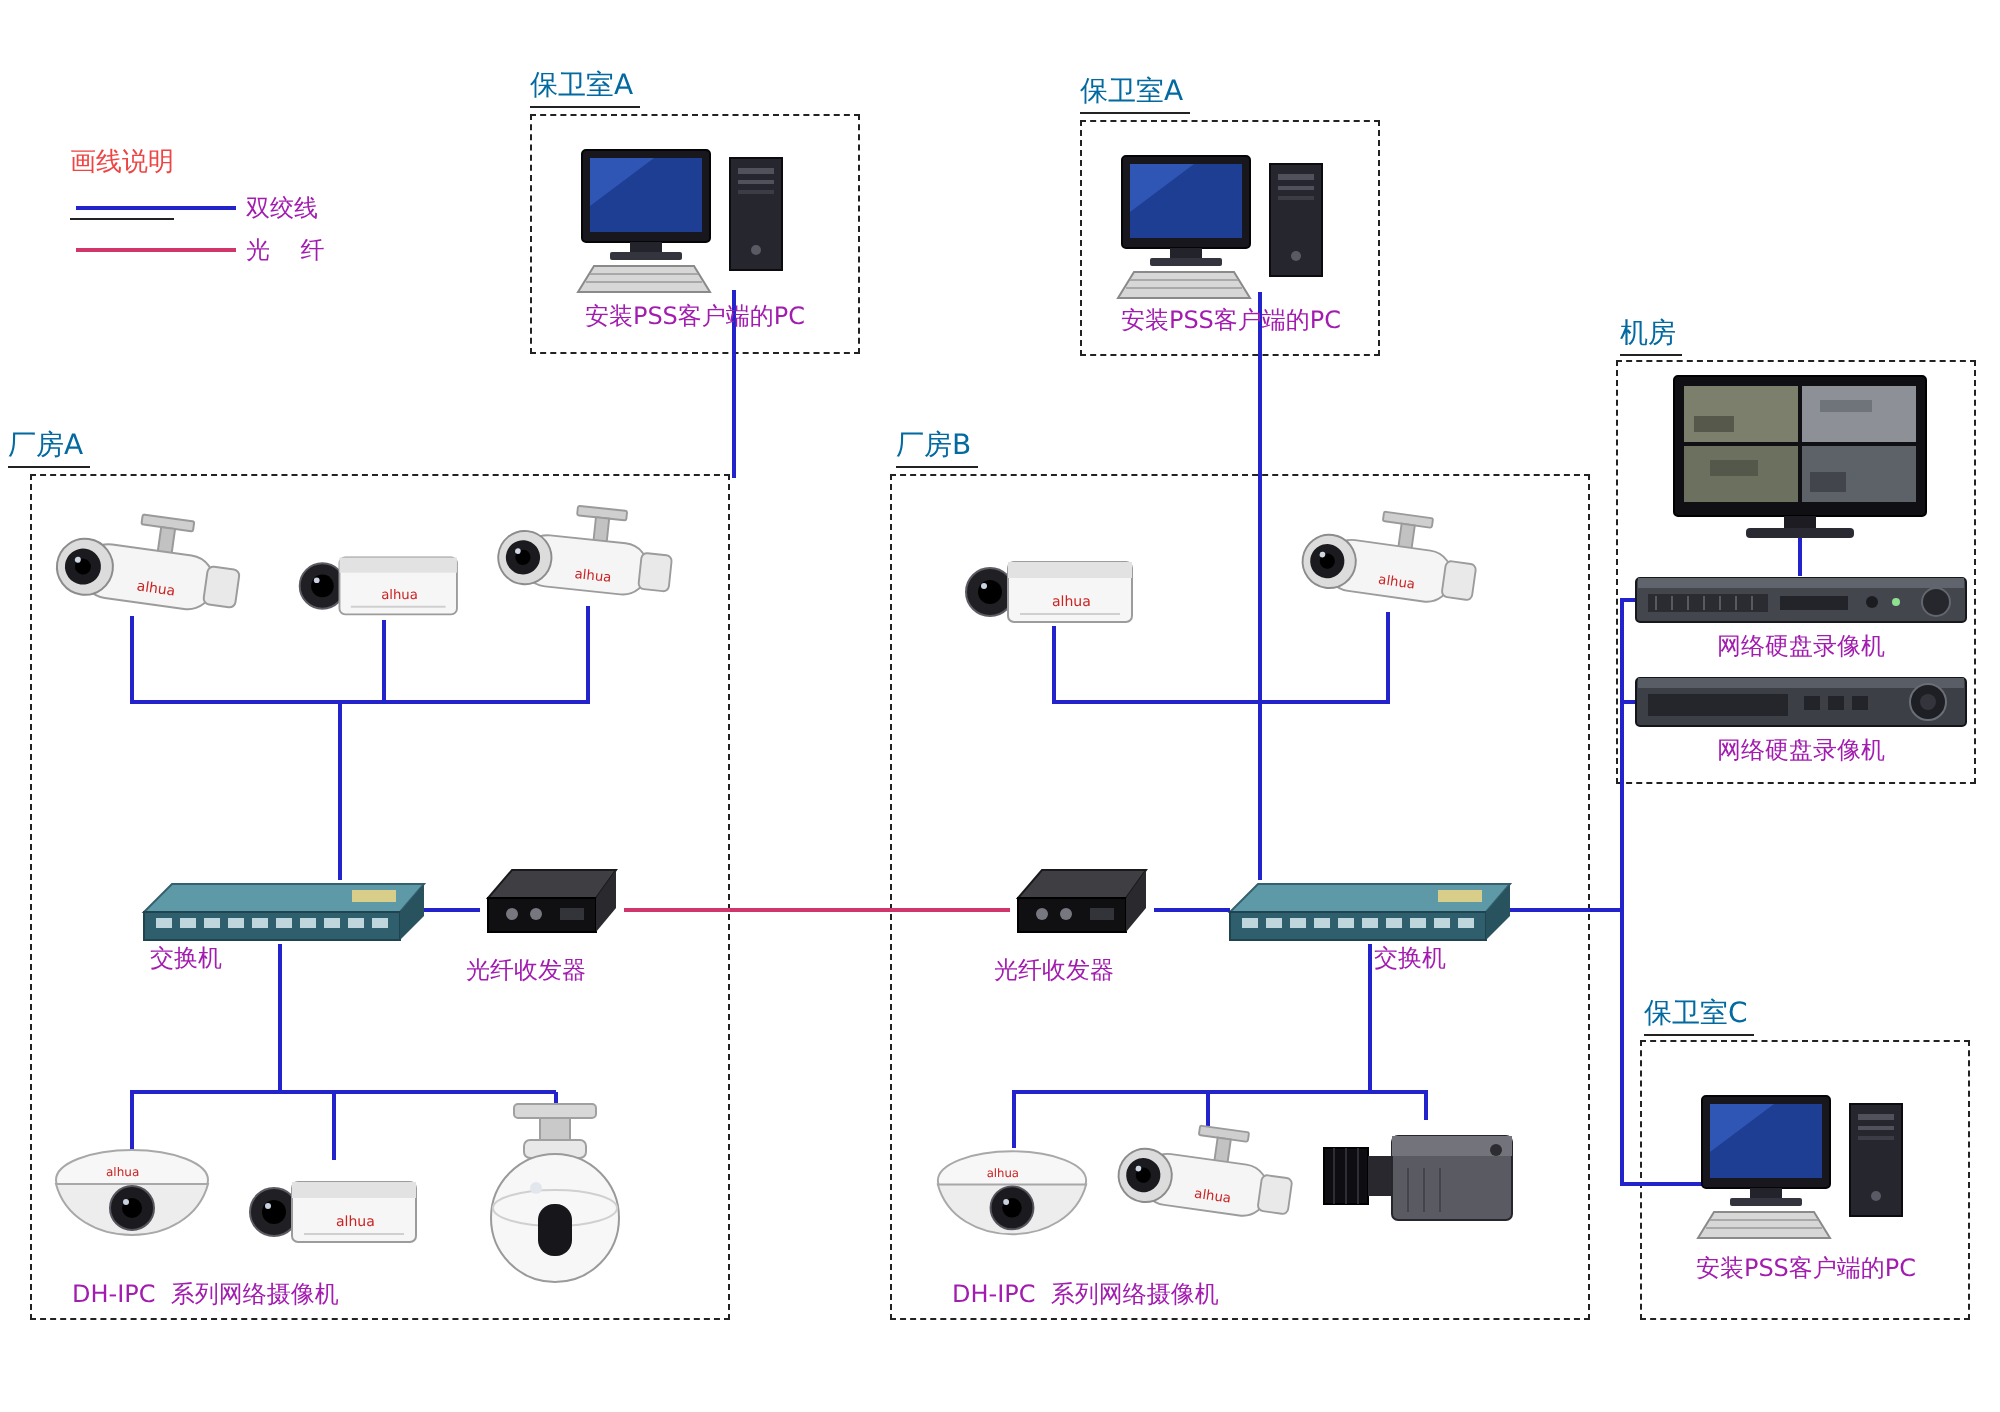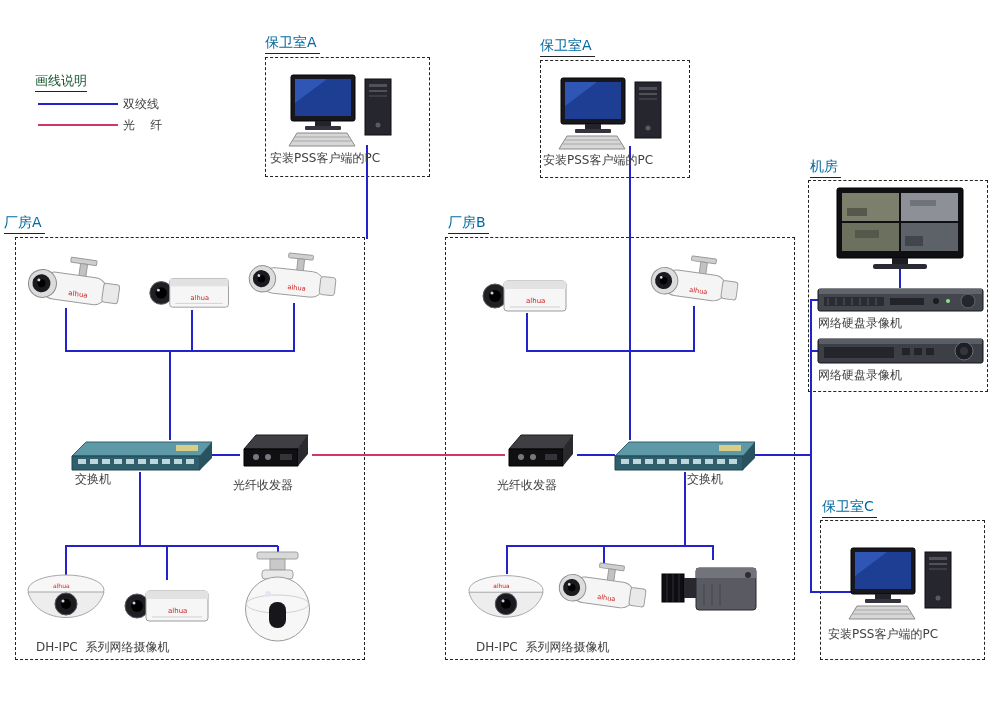--- a/index.html
+++ b/index.html
@@ -1,23 +1,23 @@
 <!DOCTYPE html>
 <html><head>
 <meta charset="utf-8">
 <style>
   *{margin:0;padding:0;box-sizing:border-box}
   html,body{background:#fff}
   body{font-family:"DejaVu Sans","Liberation Sans",sans-serif;color:#000}
   #canvas{position:relative;width:1000px;height:706px;background:#ffffff;overflow:hidden}
   .zone{position:absolute;border:1px dashed #222;background:transparent}
   .ztitle{position:absolute;font-size:14px;color:#0369a1;border-bottom:1px solid #222;padding:0 3px 1px 0;white-space:nowrap}
-  .legend-title{position:absolute;font-size:13px;color:#14532d;border-bottom:1px solid #222;padding-bottom:1px;white-space:nowrap}
-  .lbl{position:absolute;font-size:12px;color:#404040;white-space:nowrap}
-  .lbl.c{}
+  .legend-title{position:absolute;font-size:13px;color:#ef4444;border-bottom:1px solid #222;padding-bottom:19px;white-space:nowrap}
+  .lbl{position:absolute;font-size:12px;color:#a21caf;white-space:nowrap}
+  .lbl.c{text-align:center}
   .wire{position:absolute;background:#2323cc}
   .wire.h{height:2px}
   .wire.v{width:2px}
   .fiber{position:absolute;height:2px;background:#d0356b}
   .dev{position:absolute}
   .dev svg{width:100%;height:100%;display:block;overflow:visible}
   #defs-svg{position:absolute;width:0;height:0;overflow:hidden}
 </style>
 </head>
 <body>

